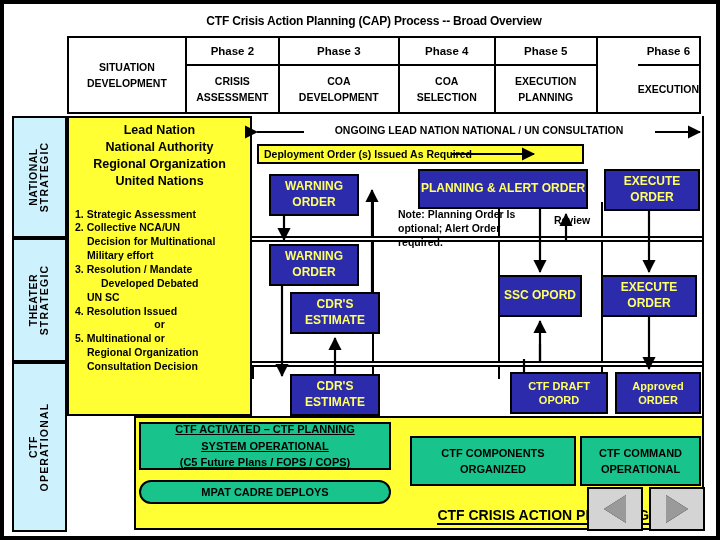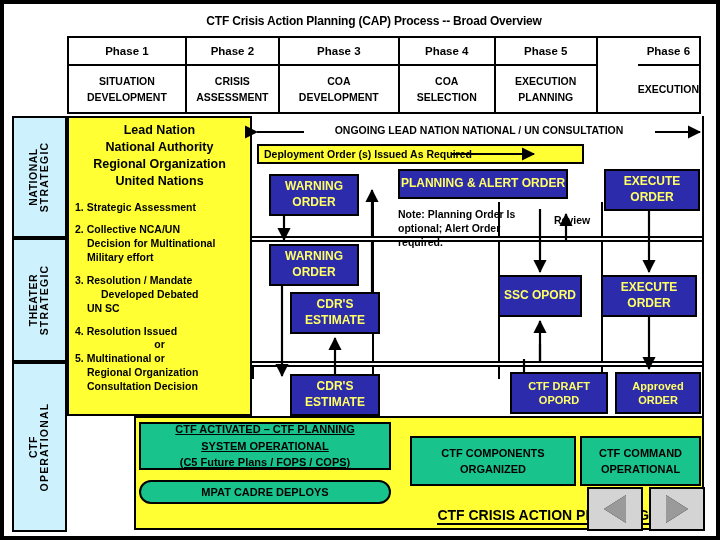--- a/index.html
+++ b/index.html
@@ -35,21 +35,21 @@
   #lane-ns{top:112px;height:122px;}
   #lane-ts{top:234px;height:124px;}
   #lane-co{top:358px;height:170px;}
 
   
   #left-panel{left:63px;top:112px;width:185px;height:300px;background:#ffff33;
               border:2px solid #000;padding:4px 6px 0 6px;}
   #lp-head{font-size:12.5px;font-weight:bold;color:#000;text-align:center;
            line-height:1.35;}
   .lp-item{font-size:10.5px;font-weight:bold;color:#000;line-height:1.32;
-           margin-top:9px;}
+           margin-top:0;}
   .lp-item .ind{display:block;padding-left:12px;}
   .lp-item .ind2{display:block;padding-left:26px;}
   .lp-item .ctr{display:block;text-align:center;}
 
   
   .lane-rule{left:248px;width:452px;height:0;border-top:2px solid #000;}
   .vline{width:0;border-left:2px solid #000;}
 
   
   #ongoing{left:250px;top:120px;width:450px;height:16px;}
@@ -98,21 +98,20 @@
 </style>
 </head>
 <body>
 
 <div id="root">
 
   <div class="abs" id="title">CTF Crisis Action Planning (CAP) Process -- Broad Overview</div>
 
   <div class="abs" id="phase-table">
     <div class="phase-col" style="width:119px">
-      <div class="phase-top">Phase 1</div>
       <div class="phase-bot">
         <span>SITUATION</span>
         <span>DEVELOPMENT</span>
       </div>
     </div>
     <div class="phase-col" style="width:94px">
       <div class="phase-top">Phase 2</div>
       <div class="phase-bot">
         <span>CRISIS</span>
         <span>ASSESSMENT</span>
@@ -167,21 +166,21 @@
   </div>
 
   <div class="abs" id="left-panel">
     <div id="lp-head">
       <span>Lead Nation</span><br>
       <span>National Authority</span><br>
       <span>Regional Organization</span><br>
       <span>United Nations</span>
     </div>
 
-    <div class="lp-item" style="margin-top:11px">
+    <div class="lp-item" style="margin-top:18px">
       <span>1.</span>
       <span>Strategic Assessment</span>
     </div>
 
     <div class="lp-item">
       <span>2.</span>
       <span>Collective NCA/UN</span>
       <span class="ind">Decision for Multinational</span>
       <span class="ind">Military effort</span>
     </div>
@@ -229,21 +228,21 @@
   </div>
 
   <div class="abs" id="deploy">
     <div class="t">Deployment Order (s) Issued As Required</div>
   </div>
 
   <div class="abs bbox" style="left:265px;top:170px;width:90px;height:42px;">
     <span>WARNING ORDER</span>
   </div>
 
-  <div class="abs bbox" style="left:394px;top:165px;width:170px;height:30px;">
+  <div class="abs bbox" style="left:414px;top:165px;width:170px;height:40px;">
     <span>PLANNING &amp; ALERT ORDER</span>
   </div>
 
   <div class="abs bbox" style="left:600px;top:165px;width:96px;height:42px;">
     <span>EXECUTE ORDER</span>
   </div>
 
   <div class="abs" id="note">Note:  Planning Order Is optional; Alert Order required.</div>
   <div class="abs" id="review">Review</div>
 

